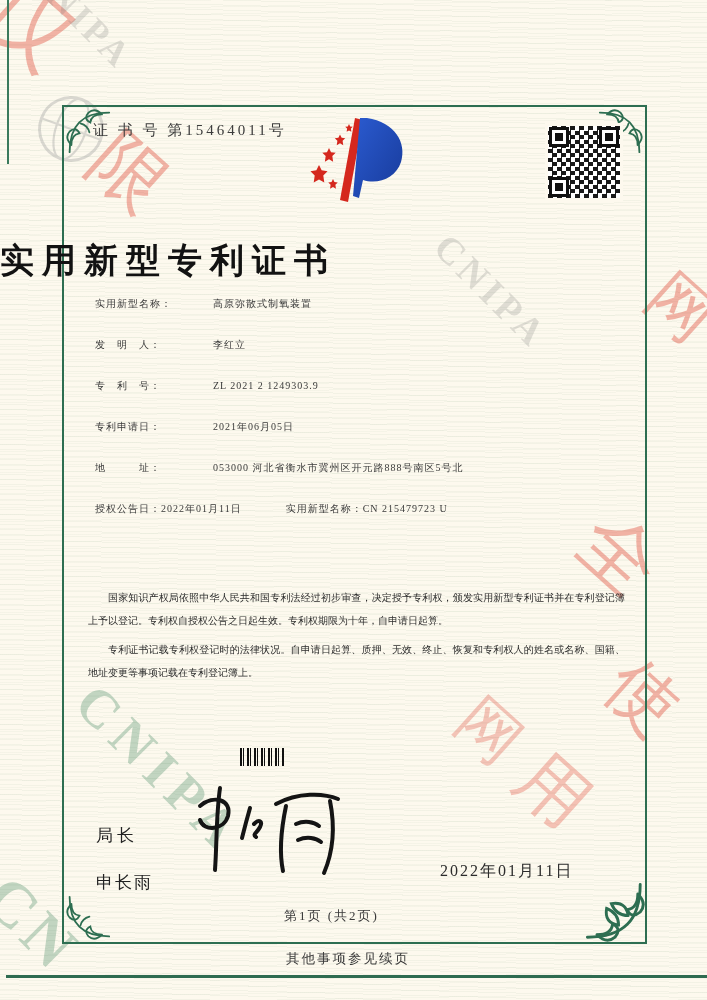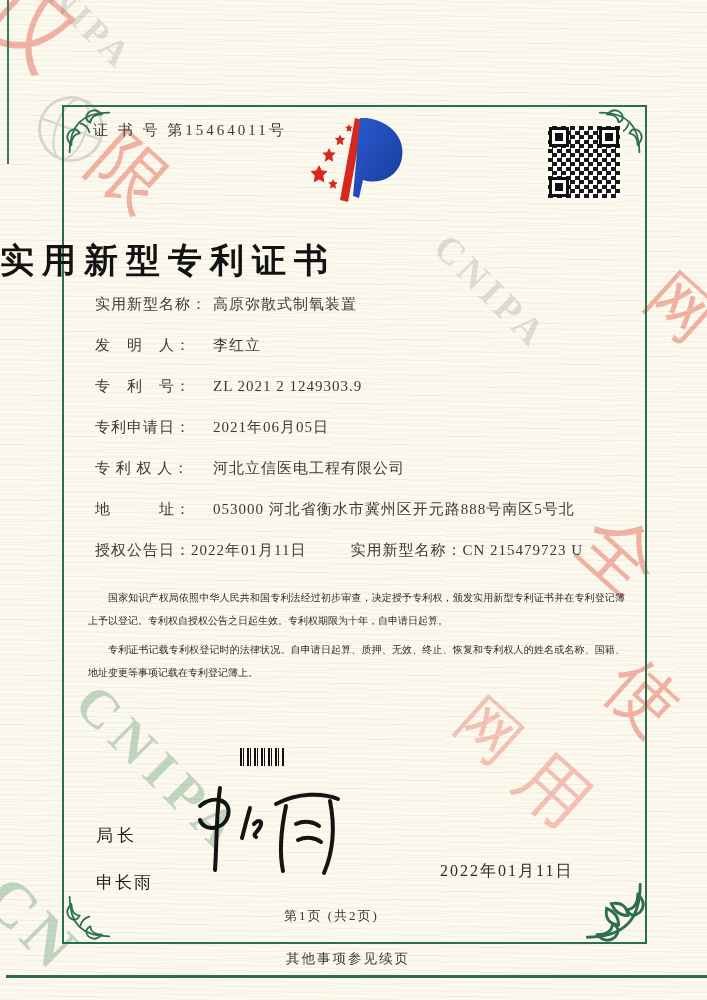--- a/index.html
+++ b/index.html
@@ -47,21 +47,21 @@
   .logo{position:absolute;left:297px;top:110px;width:112px;height:96px;}
   .qr{position:absolute;left:545px;top:123px;width:72px;height:72px;background-color:#fff;
       background-image:repeating-conic-gradient(#191919 0% 25%, #ffffff 0% 50%);
       background-size:9px 9px;border:3px solid #fdf9ee;}
   .fd{position:absolute;width:14px;height:14px;border:3px solid #111;background:#fff;}
   .fd::after{content:"";display:block;width:8px;height:8px;background:#111;margin:3px auto;}
   .fd1{left:1px;top:1px;} .fd2{right:1px;top:1px;} .fd3{left:1px;bottom:1px;}
   .title{position:absolute;left:0;right:0;top:207px;text-align:left;
          font-size:34px;font-weight:700;letter-spacing:8px;color:#121212;margin-top:31px;}
   
-  .fields{position:absolute;left:95px;right:72px;top:292px;font-size:15px;
+  .fields{position:absolute;left:95px;right:72px;top:292px;font-size:10px;
           letter-spacing:1px;color:#3a3a3a;}
   .frow{line-height:24px;margin-bottom:17px;white-space:nowrap;}
   .frow .lab{display:inline-block;min-width:118px;}
   .grant .lab{min-width:0;}
   .grant .gap{display:inline-block;width:44px;}
   
   .bodytxt{position:absolute;left:88px;right:82px;top:586px;font-size:10px;
            line-height:23px;color:#2c2c2c;text-align:justify;}
   .bodytxt p{margin:0 0 6px 0;text-indent:2em;}
   
@@ -179,23 +179,20 @@
     <div class="frow">
       <span class="lab">发　明　人：</span><span class="val">李红立</span>
     </div>
     <div class="frow">
       <span class="lab">专　利　号：</span><span class="val">ZL 2021 2 1249303.9</span>
     </div>
     <div class="frow">
       <span class="lab">专利申请日：</span><span class="val">2021年06月05日</span>
     </div>
     <div class="frow">
-      <span class="lab">专 利 权 人：</span><span class="val">河北立信医电工程有限公司</span>
-    </div>
-    <div class="frow">
       <span class="lab">地　　　址：</span><span class="val">053000 河北省衡水市冀州区开元路888号南区5号北</span>
     </div>
     <div class="frow grant">
       <span class="lab">授权公告日：</span><span class="val">2022年01月11日</span><span class="gap"></span><span class="lab">实用新型名称：</span><span class="val">CN 215479723 U</span>
     </div>
   </div>
 
   <div class="bodytxt">
     <p>国家知识产权局依照中华人民共和国专利法经过初步审查，决定授予专利权，颁发实用新型专利证书并在专利登记簿上予以登记。专利权自授权公告之日起生效。专利权期限为十年，自申请日起算。</p>
     <p>专利证书记载专利权登记时的法律状况。自申请日起算、质押、无效、终止、恢复和专利权人的姓名或名称、国籍、地址变更等事项记载在专利登记簿上。</p>

